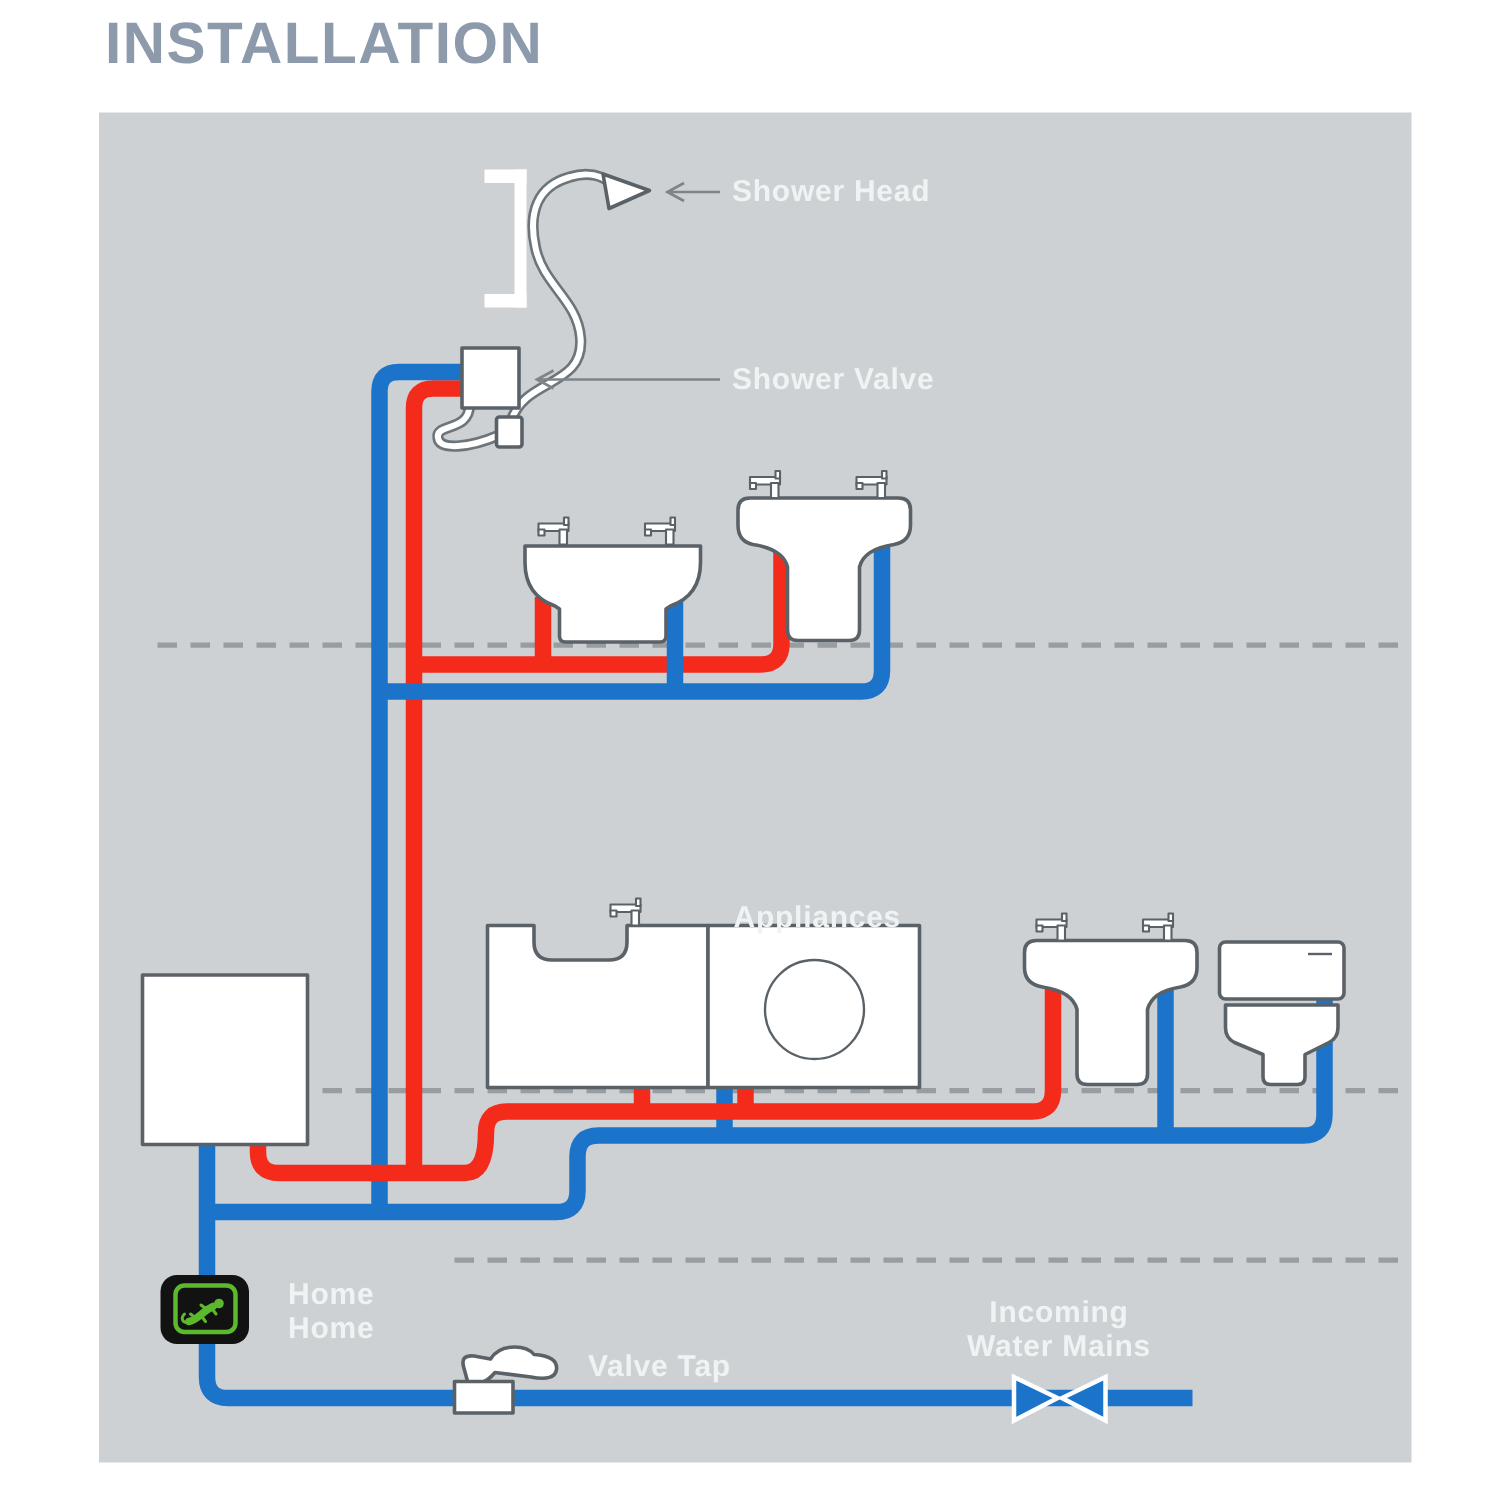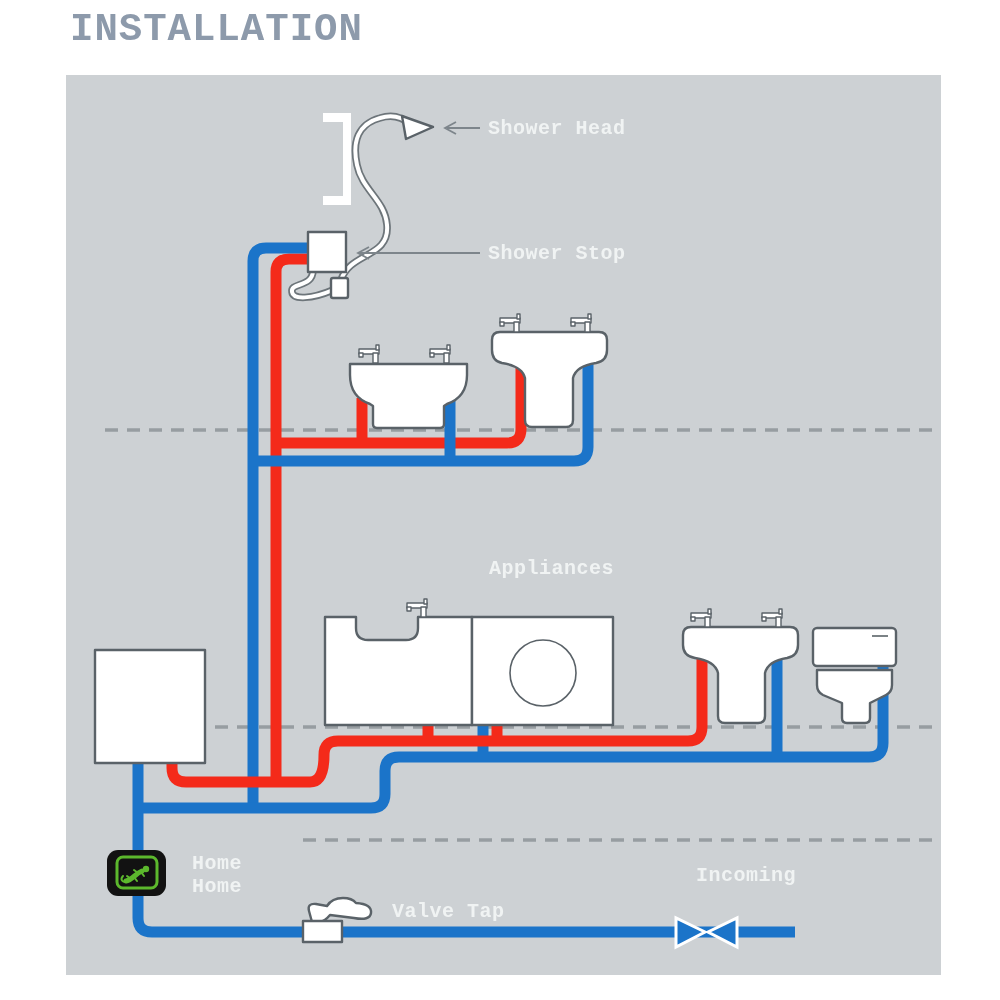--- a/index.html
+++ b/index.html
@@ -1,39 +1,39 @@
 <!DOCTYPE html>
 <html style="--hot-pipe: #f42a1a; --cold-pipe: #1b74c9; --panel-bg: #cdd1d4; --accent-green: #5cb82d; --label-text: #f0f3f3; --title-text: #8d9aab;"><head>
 <meta charset="utf-8">
 <style>
   :root{
     --hot-pipe:#f42a1a; --cold-pipe:#1b74c9; --panel-bg:#cdd1d4;
     --accent-green:#5cb82d; --label-text:#f0f3f3; --title-text:#8d9aab;
   }
   html,body{margin:0;padding:0;background:#fff;}
   .page{position:relative;width:1000px;height:1000px;background:#fff;overflow:hidden;
-        font-family:Liberation Mono, monospace;}
+        font-family:Liberation Sans, sans-serif;}
   .title{position:absolute;left:70px;top:8px;font-size:39px;font-weight:800;
          letter-spacing:1px;color:var(--title-text);}
   .panel{position:absolute;left:66px;top:75px;width:875px;height:900px;background:var(--panel-bg);}
   svg.diagram{position:absolute;left:0;top:0;width:1000px;height:1000px;}
   .pipe{fill:none;stroke-width:11px;stroke-linecap:butt;}
   .pipe-cold{stroke:var(--cold-pipe);}
   .pipe-hot{stroke:var(--hot-pipe);}
   .fixture{fill:#ffffff;stroke:#5a6268;stroke-width:2.4px;stroke-linejoin:round;}
   .thinline{fill:none;stroke:#5a6268;stroke-width:1.6px;}
   .dash{stroke:#979da1;stroke-width:3.5px;stroke-dasharray:13 9;fill:none;}
   .hose-outer{fill:none;stroke:#6d757a;stroke-width:7.5px;stroke-linecap:round;}
   .hose-inner{fill:none;stroke:#ffffff;stroke-width:4px;stroke-linecap:round;}
   .arrow{stroke:#7d858b;stroke-width:1.8px;fill:none;}
   .rail{fill:#ffffff;}
   .lizard{stroke:var(--accent-green);fill:none;stroke-linecap:round;}
   .label{position:absolute;color:var(--label-text);font-weight:bold;font-size:20px;
          letter-spacing:.5px;line-height:23px;white-space:nowrap;}
-  .label.center{text-align:right;}
+  .label.center{text-align:center;}
 </style>
 </head>
 <body>
 
 <div class="page">
 
   <div class="title">INSTALLATION</div>
 
   <div class="panel"></div>
 
@@ -178,24 +178,25 @@
 
     <g>
       <path class="arrow" d="M 480 128 H 447 M 456 122 L 445 128 L 456 134"></path>
     </g>
     <g>
       <path class="arrow" d="M 480 253 H 360 M 369 247 L 358 253 L 369 259"></path>
     </g>
   </svg>
 
   <div class="label" style="left:488px;top:117px;">Shower Head</div>
-  <div class="label" style="left:488px;top:242px;">Shower Stop</div>
-  <div class="label" style="left:489px;top:557px;">Appliances</div>
+  <div class="label" style="left:488px;top:242px;">Shower Valve</div>
+  <div class="label" style="left:489px;top:601px;">Appliances</div>
   <div class="label" style="left:192px;top:852px;">
     <div>Home</div>
     <div>Home</div>
   </div>
   <div class="label" style="left:392px;top:900px;">Valve Tap</div>
   <div class="label center" style="left:616px;top:864px;width:180px;">
     <div>Incoming</div>
+    <div>Water Mains</div>
   </div>
 
 </div>
 
 </body></html>

